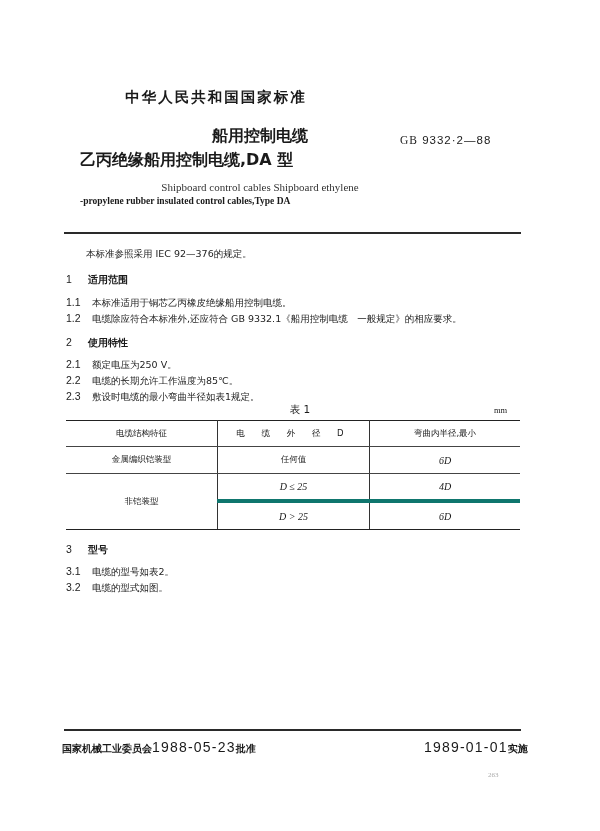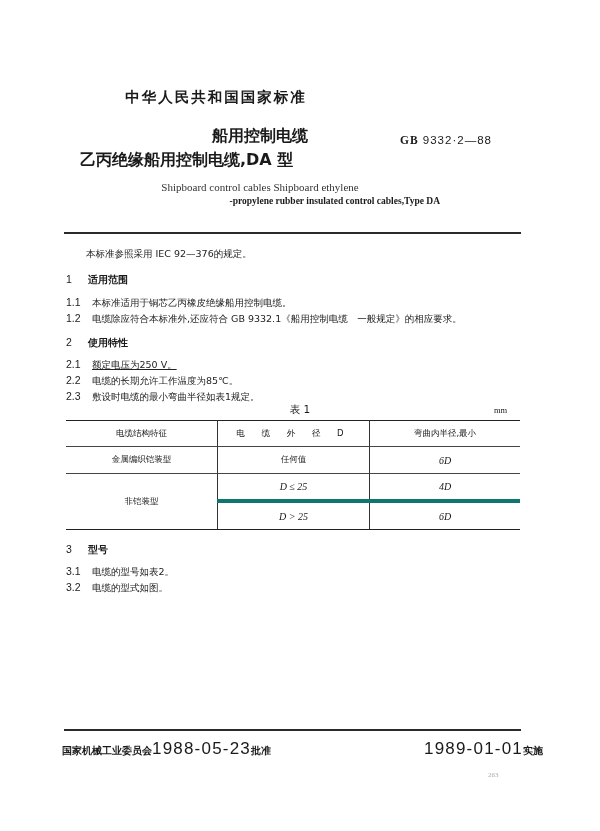--- a/index.html
+++ b/index.html
@@ -36,31 +36,31 @@
       font-family: "DejaVu Sans", sans-serif;
       font-weight: bold;
       font-size: 16px;
     }
     .std-code {
       left: 400px; top: 134px;
       font-family: "Liberation Sans", sans-serif;
       font-size: 11.5px;
       letter-spacing: 1px;
     }
-    .std-code .gb { font-weight: bold; font-family: "Liberation Serif", serif; }
+    .std-code .gb { font-weight: normal; font-family: "Liberation Serif", serif; }
     .title-en-1 {
       left: 80px; width: 360px; top: 181px;
       text-align: center;
       font-family: "Liberation Serif", serif;
       font-size: 11px;
       color: #333;
     }
     .title-en-2 {
       left: 80px; width: 360px; top: 196px;
-      text-align: right;
+      text-align: left;
       font-family: "Liberation Serif", serif;
       font-weight: bold;
       font-size: 9.5px;
     }
     .rule {
       background: #2a2a2a;
       height: 1.5px;
     }
     .body-text {
       font-family: "DejaVu Sans", sans-serif;
@@ -124,21 +124,21 @@
     .footer-left {
       left: 62px; top: 739px;
       font-family: "DejaVu Sans", sans-serif;
       font-weight: bold;
       font-size: 10px;
       white-space: nowrap;
     }
     .footer-left .d, .footer-right .d {
       font-family: "Liberation Sans", sans-serif;
       font-weight: normal;
-      font-size: 17px;
+      font-size: 14px;
       letter-spacing: 1.2px;
     }
     .footer-right {
       right: 130px; top: 739px;
       font-family: "DejaVu Sans", sans-serif;
       font-weight: bold;
       font-size: 10px;
       white-space: nowrap;
     }
     .page-num {
@@ -171,21 +171,21 @@
 <div class="abs body-text" style="left:66px; top:296px;">
   <span class="num">1.1</span><span>本标准适用于铜芯乙丙橡皮绝缘船用控制电缆。</span>
 </div>
 <div class="abs body-text" style="left:66px; top:312px;">
   <span class="num">1.2</span><span>电缆除应符合本标准外,还应符合 GB 9332.1《船用控制电缆　一般规定》的相应要求。</span>
 </div>
 
 <div class="abs heading" style="left:66px; top:336px;">
   <span class="num">2</span><span>使用特性</span>
 </div>
-<div class="abs body-text" style="left:66px; top:358px;text-decoration:underline;">
+<div class="abs body-text" style="left:66px; top:358px;">
   <span class="num">2.1</span><span>额定电压为250 V。</span>
 </div>
 <div class="abs body-text" style="left:66px; top:374px;">
   <span class="num">2.2</span><span>电缆的长期允许工作温度为85℃。</span>
 </div>
 <div class="abs body-text" style="left:66px; top:390px;">
   <span class="num">2.3</span><span>敷设时电缆的最小弯曲半径如表1规定。</span>
 </div>
 
 <div class="abs table-caption">表 1</div>

